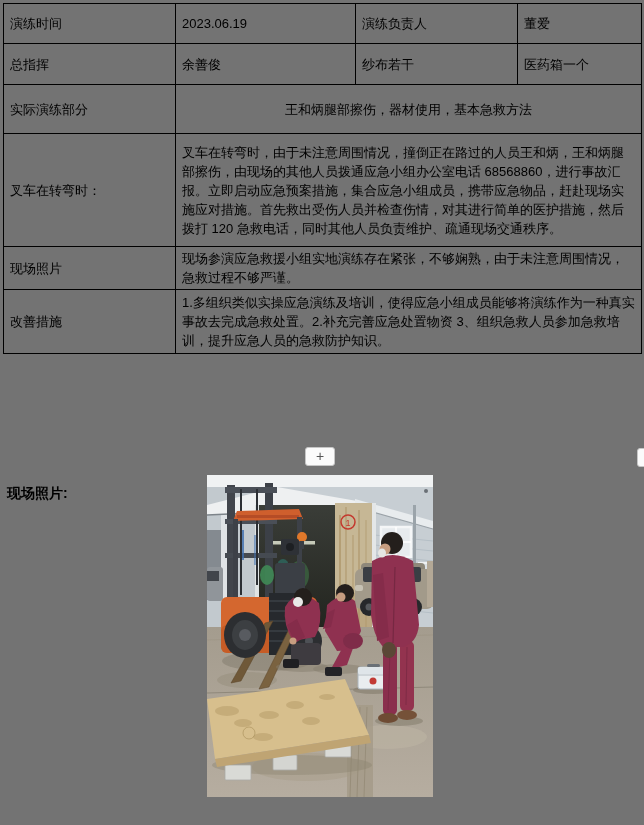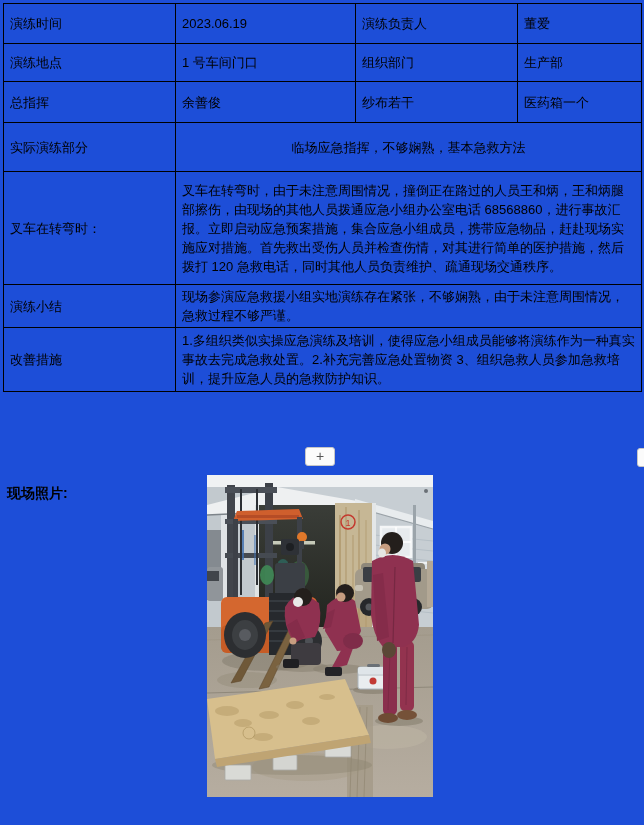--- a/index.html
+++ b/index.html
@@ -1,17 +1,17 @@
 <!DOCTYPE html>
 <html><head>
 <meta charset="utf-8">
 <style>
   * { margin:0; padding:0; box-sizing:border-box; }
   body { width:644px; height:825px; background:#ffffff; font-family:"Liberation Sans", sans-serif; }
-  .doc { position:relative; width:644px; height:825px; background:#1d4ed8; overflow:hidden;text-decoration:underline; }
+  .doc { position:relative; width:644px; height:825px; background:#737373; overflow:hidden;text-decoration:underline; }
 
   table.drill { position:absolute; left:3px; top:3px; width:638px; border-collapse:collapse; table-layout:fixed; }
   table.drill td { border:1.5px solid #000; font-size:13px; line-height:19px; color:#000;
                    padding:2px 6px; vertical-align:middle; word-break:break-all; }
   td.lbl { padding-left:5px; }
   tr.r1 { height:40px; } tr.r2 { height:38px; } tr.r3 { height:41px; }
   tr.r4 { height:49px;margin-left:28px; } tr.r5 { height:57px; } tr.r6 { height:113px; }
   tr.r7 { height:41px; } tr.r8 { height:64px; }
   td.center { text-align:center; }
 
@@ -37,42 +37,36 @@
         <col style="width:162px">
         <col style="width:124px">
       </colgroup>
     <tbody>
         <tr class="r1">
       <td class="lbl">演练时间</td>
       <td>2023.06.19</td>
       <td class="lbl">演练负责人</td>
       <td>董爱</td>
     </tr>
-    <tr class="r2">
-      <td class="lbl">演练地点</td>
-      <td>1 号车间门口</td>
-      <td class="lbl">组织部门</td>
-      <td>生产部</td>
-    </tr>
     <tr class="r3">
       <td class="lbl">总指挥</td>
       <td>余善俊</td>
       <td class="lbl">纱布若干</td>
       <td>医药箱一个</td>
     </tr>
     <tr class="r4">
       <td class="lbl">实际演练部分</td>
-      <td colspan="3" class="center">临场应急指挥，不够娴熟，基本急救方法</td>
+      <td colspan="3" class="center">王和炳腿部擦伤，器材使用，基本急救方法</td>
     </tr>
     <tr class="r6">
       <td class="lbl">叉车在转弯时：</td>
       <td colspan="3">叉车在转弯时，由于未注意周围情况，撞倒正在路过的人员王和炳，王和炳腿部擦伤，由现场的其他人员拨通应急小组办公室电话 68568860，进行事故汇报。立即启动应急预案措施，集合应急小组成员，携带应急物品，赶赴现场实施应对措施。首先救出受伤人员并检查伤情，对其进行简单的医护措施，然后拨打 120 急救电话，同时其他人员负责维护、疏通现场交通秩序。</td>
     </tr>
     <tr class="r7">
-      <td class="lbl">演练小结</td>
+      <td class="lbl">现场照片</td>
       <td colspan="3">现场参演应急救援小组实地演练存在紧张，不够娴熟，由于未注意周围情况，急救过程不够严谨。</td>
     </tr>
     <tr class="r8">
       <td class="lbl">改善措施</td>
       <td colspan="3">1.多组织类似实操应急演练及培训，使得应急小组成员能够将演练作为一种真实事故去完成急救处置。2.补充完善应急处置物资 3、组织急救人员参加急救培训，提升应急人员的急救防护知识。</td>
     </tr>
   </tbody>
     </table>
 
   <div class="add-btn main">+</div>

